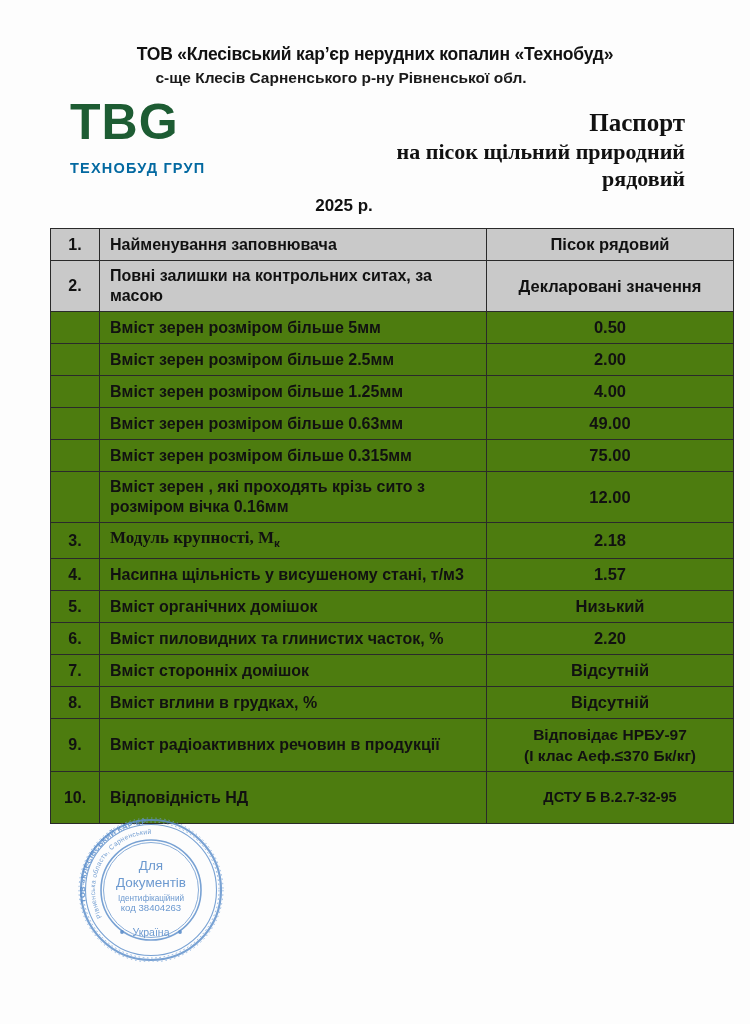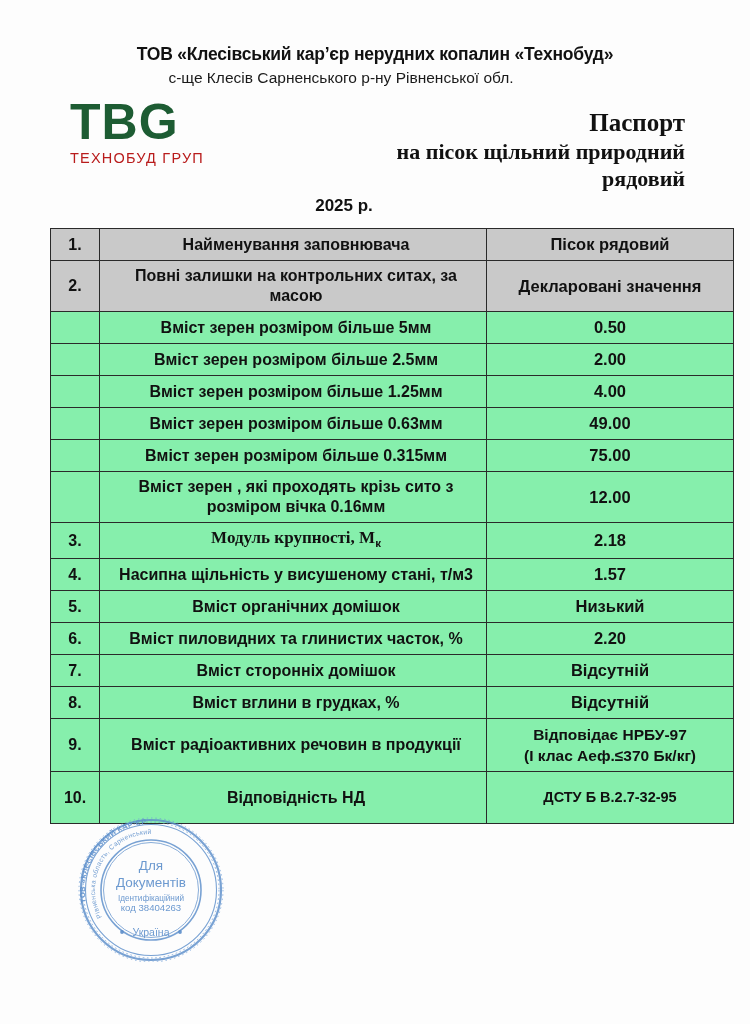--- a/index.html
+++ b/index.html
@@ -35,21 +35,21 @@
     letter-spacing: -0.2px;
     color: #111;
   }
   .address-line {
     position: absolute;
     left: 0;
     top: 69px;
     width: 682px;
     text-align: center;
     font-size: 15.5px;
-    font-weight: normal;
+    font-weight: bold;
     color: #1a1a1a;
   }
 
   
   .logo-block {
     position: absolute;
     left: 70px;
     top: 96px;
     width: 230px;
     text-align: left;
@@ -58,24 +58,24 @@
     font-family: "Liberation Sans", sans-serif;
     font-size: 50px;
     font-weight: bold;
     line-height: 52px;
     letter-spacing: 1px;
     color: #1d5c33;
   }
   .logo-sub {
     font-family: "Liberation Sans", sans-serif;
     font-size: 14.5px;
-    font-weight: normal;
+    font-weight: bold;
     letter-spacing: 1.2px;
-    color: #b91c1c;
-    margin-top: 2px;
+    color: #0369a1;
+    margin-top: 12px;
   }
 
   
   .title-block {
     position: absolute;
     left: 265px;
     top: 108px;
     width: 420px;
     text-align: right;
     font-family: "Liberation Serif", serif;
@@ -124,37 +124,37 @@
     vertical-align: middle;
   }
   td.c-num {
     width: 48px;
     text-align: center;
     font-size: 16px;
     padding: 2px 0;
   }
   td.c-name {
     width: 372px;
-    text-align: center;
+    text-align: left;
     font-size: 16px;
     padding: 5px 4px 5px 10px;
     line-height: 20px;
   }
   td.c-val {
     width: 230px;
     text-align: center;
     font-size: 16.5px;
     padding: 5px 8px;
     line-height: 21px;
   }
   tr.shaded td {
     background: #c9c9c9;
   }
   tr.plain td {
-    background: #86efac;
+    background: #4d7c0f;
   }
   td.val-small {
     font-size: 14.5px;
   }
   td.val-sm2 {
     font-size: 15.5px;
   }
   .sub {
     font-size: 0.72em;
     vertical-align: sub;

